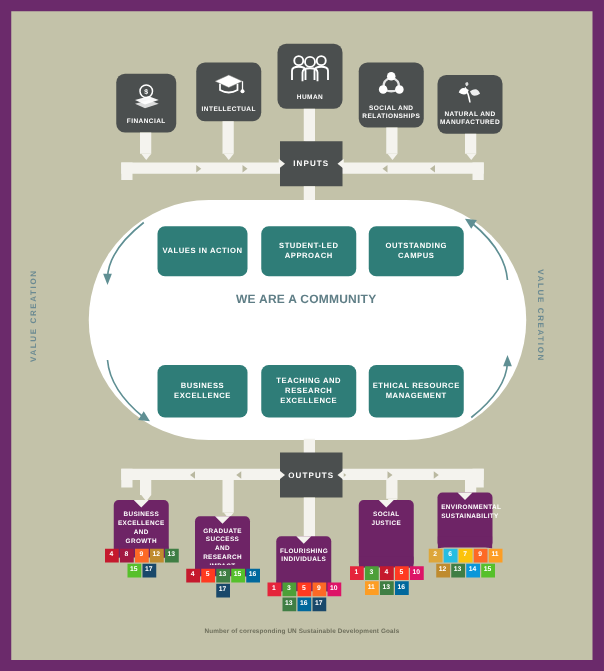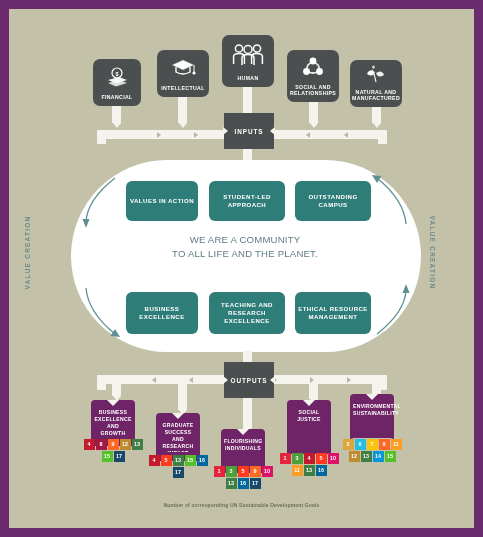--- a/index.html
+++ b/index.html
@@ -128,21 +128,21 @@
     padding: 2px;
     text-transform: uppercase;
   }
   .centre-msg {
     position: absolute;
     left: 86px; top: 224px;
     width: 300px;
     text-align: center;
     color: #5f7e86;
     font-size: 9.6px;
-    font-weight: normal;
+    font-weight: bold;
     line-height: 1.42;
     letter-spacing: .2px;
   }
   .vc-text {
     position: absolute;
     color: #6b8a92;
     font-size: 6.4px;
     font-weight: bold;
     letter-spacing: 1.3px;
     white-space: nowrap;
@@ -338,21 +338,20 @@
       </div>
       <div class="tealbox" style="left:200px; top:172px; width:76px; height:40px;">
         <span>STUDENT-LED APPROACH</span>
       </div>
       <div class="tealbox" style="left:286px; top:172px; width:76px; height:40px;">
         <span>OUTSTANDING CAMPUS</span>
       </div>
 
       <div class="centre-msg">
         <div>WE ARE A COMMUNITY</div>
-        <div>TO ALL LIFE AND THE PLANET.</div>
       </div>
 
       <div class="tealbox" style="left:117px; top:283px; width:72px; height:42px;">
         <span>BUSINESS EXCELLENCE</span>
       </div>
       <div class="tealbox" style="left:200px; top:283px; width:76px; height:42px;">
         <span>TEACHING AND RESEARCH EXCELLENCE</span>
       </div>
       <div class="tealbox" style="left:286px; top:283px; width:76px; height:42px;">
         <span>ETHICAL RESOURCE MANAGEMENT</span>

